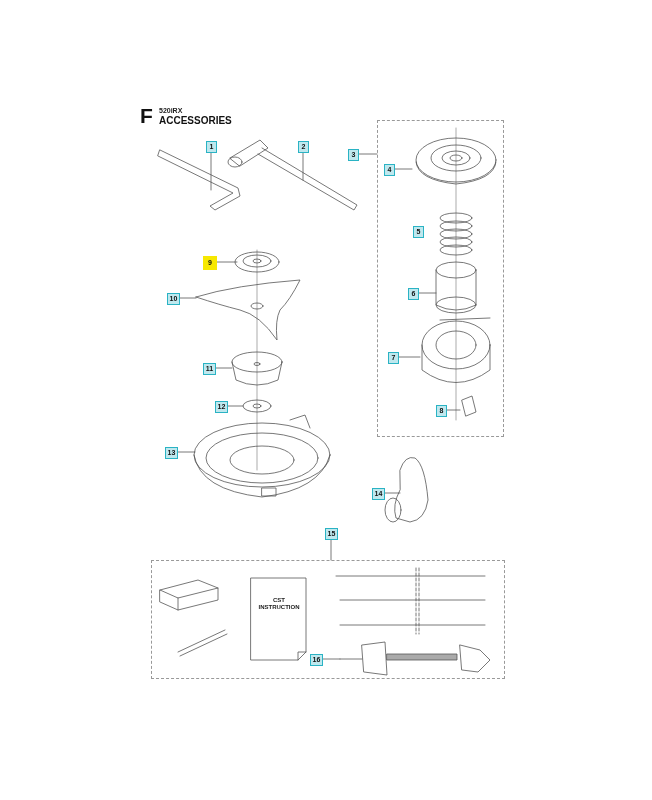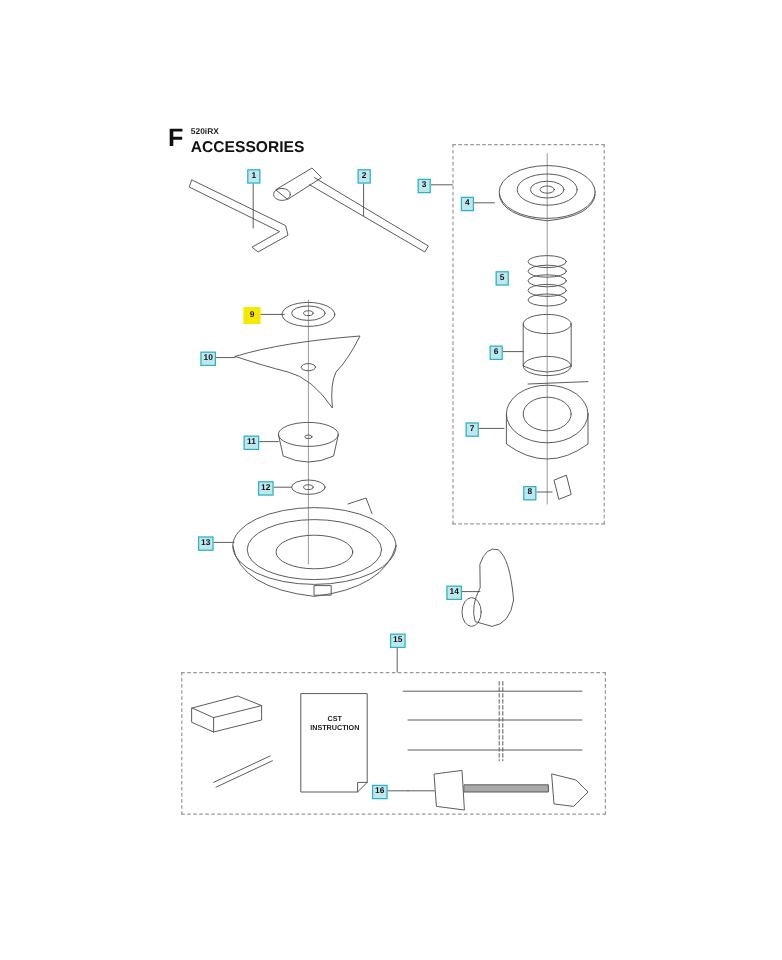--- a/index.html
+++ b/index.html
@@ -1,19 +1,19 @@
 <!DOCTYPE html>
 <html><head>
 <meta charset="utf-8">
 <style>
   html, body { margin:0; padding:0; background:#ffffff; }
   body { width:652px; height:800px; position:relative; overflow:hidden; font-family:"Liberation Sans", sans-serif; }
   .hdr-letter { position:absolute; left:140px; top:104px; font-size:21px; font-weight:bold; color:#111; }
   .hdr-model { position:absolute; left:159px; top:107px; font-size:7px; font-weight:bold; color:#222; line-height:8px; }
-  .hdr-title { position:absolute; left:159px; top:115px; font-size:13px; font-weight:bold; color:#111; }
+  .hdr-title { position:absolute; left:159px; top:115px; font-size:10px; font-weight:bold; color:#111; }
   .callout { position:absolute; width:9px; height:10px; font-size:7px; font-weight:bold; color:#111;
              background:#bfe8ee; border:1px solid #2ab3c4; text-align:center; line-height:10px; box-sizing:content-box; }
   .callout.wide { width:11px; }
   .callout.hl { background:#f7e800; border-color:#f7e800; width:12px; height:12px; line-height:12px; }
   .dash-box { position:absolute; border:1px dashed #999; }
   svg.art { position:absolute; left:0; top:0; }
   .doc-text { position:absolute; font-size:6px; font-weight:bold; color:#222; text-align:center; line-height:7px; }
 </style>
 </head>
 <body>

